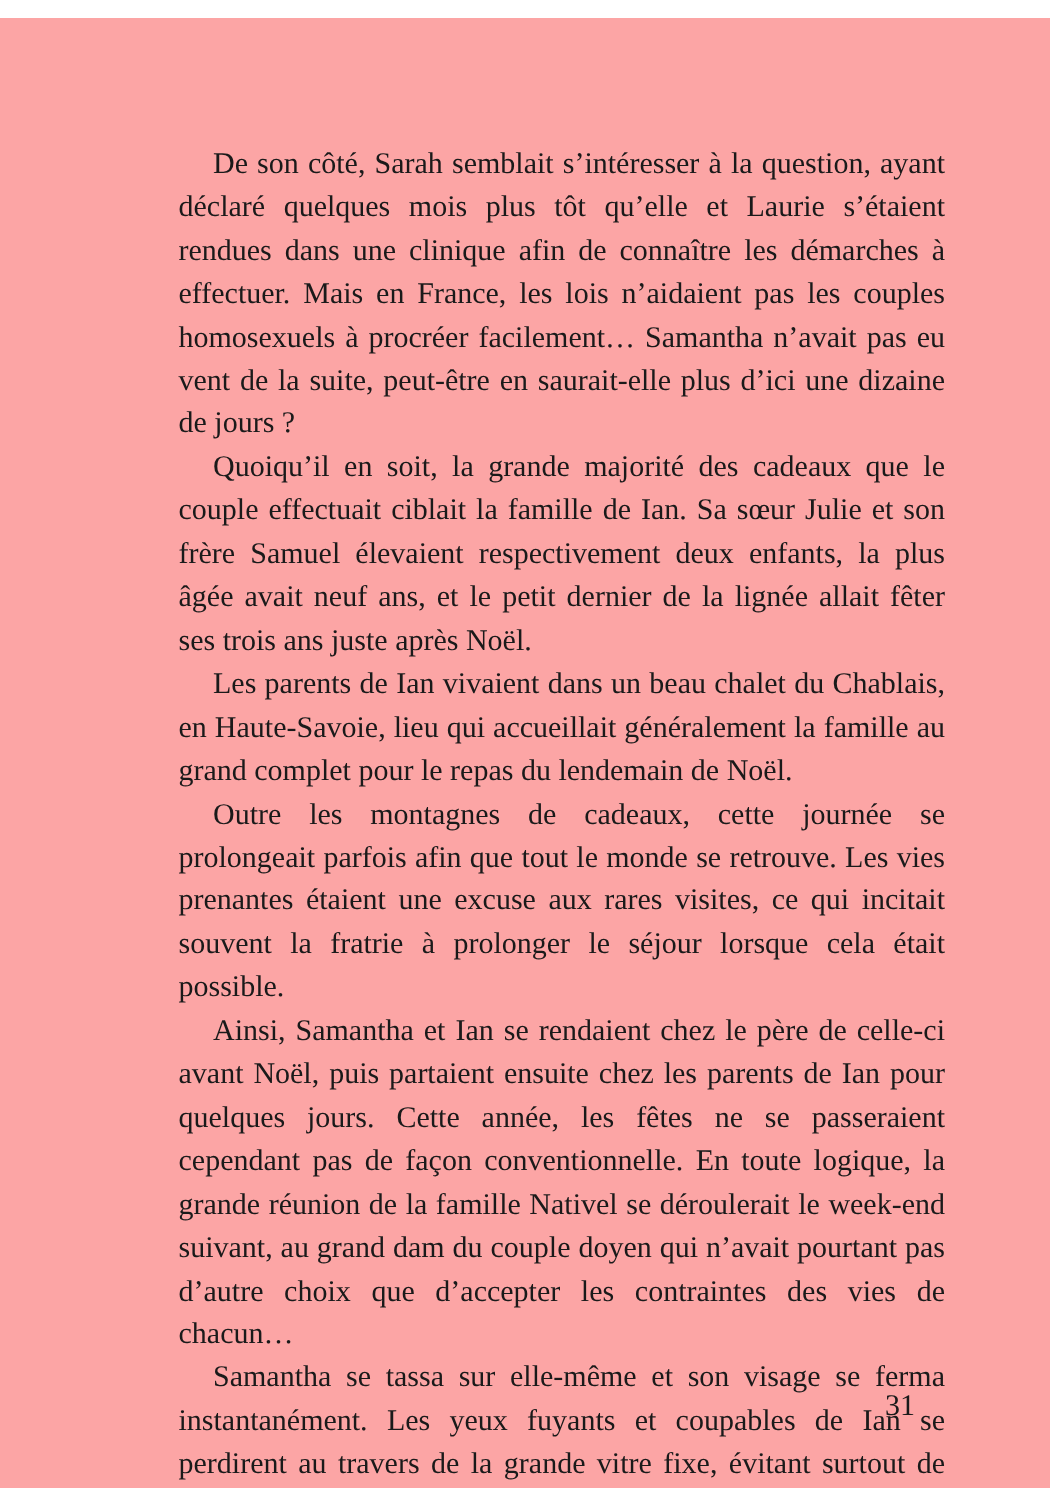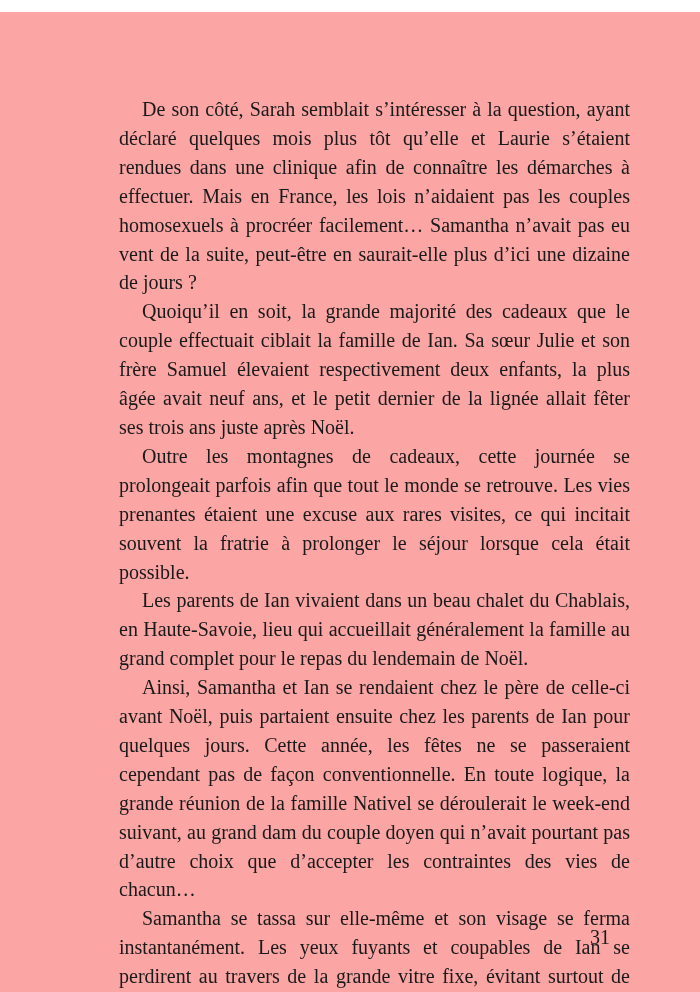--- a/index.html
+++ b/index.html
@@ -48,19 +48,19 @@
       color: #1a1a1a;
     }
   </style>
 </head>
 <body>
 
 <div class="page">
   <div class="text-block">
     <p>De son côté, Sarah semblait s’intéresser à la question, ayant déclaré quelques mois plus tôt qu’elle et Laurie s’étaient rendues dans une clinique afin de connaître les démarches à effectuer. Mais en France, les lois n’aidaient pas les couples homosexuels à procréer facilement… Samantha n’avait pas eu vent de la suite, peut-être en saurait-elle plus d’ici une dizaine de jours ?</p>
     <p>Quoiqu’il en soit, la grande majorité des cadeaux que le couple effectuait ciblait la famille de Ian. Sa sœur Julie et son frère Samuel élevaient respectivement deux enfants, la plus âgée avait neuf ans, et le petit dernier de la lignée allait fêter ses trois ans juste après Noël.</p>
+    <p>Les parents de Ian vivaient dans un beau chalet du Chablais, en Haute-Savoie, lieu qui accueillait généralement la famille au grand complet pour le repas du lendemain de Noël.</p>
     <p>Outre les montagnes de cadeaux, cette journée se prolongeait parfois afin que tout le monde se retrouve. Les vies prenantes étaient une excuse aux rares visites, ce qui incitait souvent la fratrie à prolonger le séjour lorsque cela était possible.</p>
-    <p>Les parents de Ian vivaient dans un beau chalet du Chablais, en Haute-Savoie, lieu qui accueillait généralement la famille au grand complet pour le repas du lendemain de Noël.</p>
     <p>Ainsi, Samantha et Ian se rendaient chez le père de celle-ci avant Noël, puis partaient ensuite chez les parents de Ian pour quelques jours. Cette année, les fêtes ne se passeraient cependant pas de façon conventionnelle. En toute logique, la grande réunion de la famille Nativel se déroulerait le week-end suivant, au grand dam du couple doyen qui n’avait pourtant pas d’autre choix que d’accepter les contraintes des vies de chacun…</p>
     <p>Samantha se tassa sur elle-même et son visage se ferma instantanément. Les yeux fuyants et coupables de Ian se perdirent au travers de la grande vitre fixe, évitant surtout de croiser ceux de Samantha.</p>
   </div>
   <div class="page-number">31</div>
 </div>
 
 </body></html>

